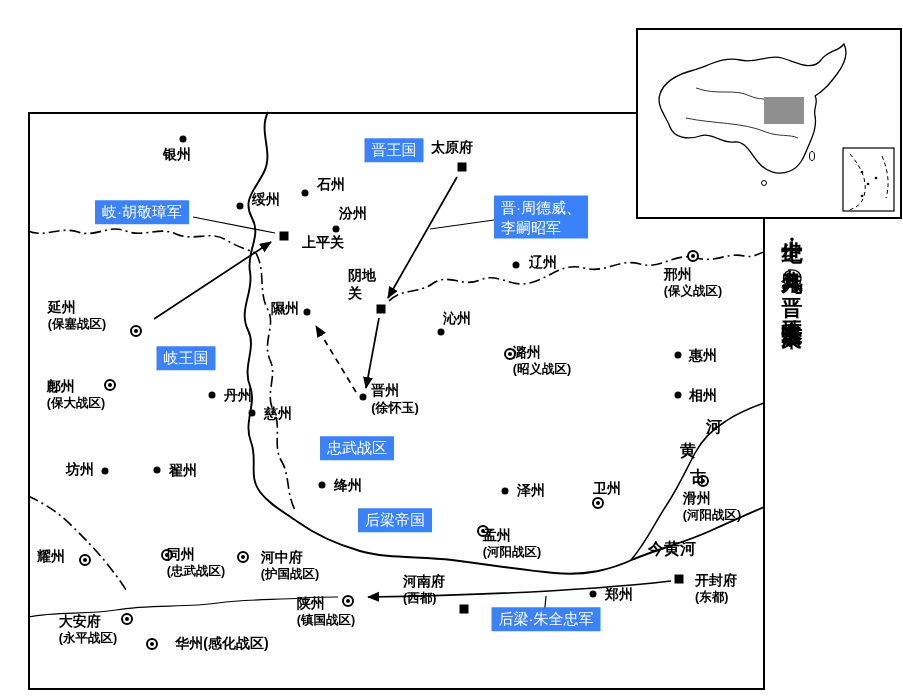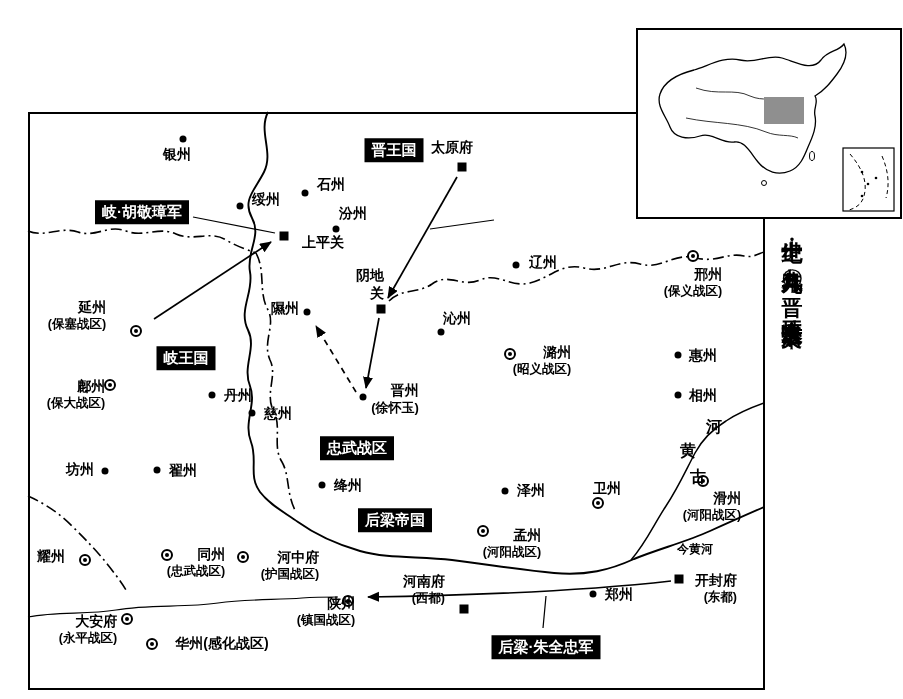--- a/index.html
+++ b/index.html
@@ -7,28 +7,28 @@
         font-family:"Liberation Sans",sans-serif;color:#000;}
   .frame{position:absolute;left:28px;top:112px;width:733px;height:574px;border:2px solid #000;}
   svg.lines{position:absolute;left:0;top:0;pointer-events:none;}
   .sym{position:absolute;transform:translate(-50%,-50%);z-index:4;}
   .sym[data-symbol="dot"]{width:7px;height:7px;background:#000;border-radius:50%;}
   .sym[data-symbol="double"]{width:12px;height:12px;border:2px solid #000;border-radius:50%;background:#fff;box-sizing:border-box;}
   .sym[data-symbol="double"]::after{content:"";position:absolute;left:50%;top:50%;transform:translate(-50%,-50%);
         width:4px;height:4px;background:#000;border-radius:50%;}
   .sym[data-symbol="square"]{width:9px;height:9px;background:#000;}
   .clabel{position:absolute;transform:translate(-50%,-50%);font-size:14px;font-weight:700;
-        white-space:nowrap;text-align:right;line-height:1.25;z-index:5;}
+        white-space:nowrap;text-align:left;line-height:1.25;z-index:5;}
   .clabel .dist{display:block;font-size:12.5px;font-weight:700;}
   .clabel .note{display:block;font-size:13px;font-weight:800;}
   .wrap2{white-space:normal;width:36px;word-break:break-all;}
-  .tag{position:absolute;transform:translate(-50%,-50%);background:#000000;color:#fff;
-        font-size:15px;font-weight:700;padding:2px 7px;white-space:nowrap;line-height:1.3;z-index:6;text-align:left;}
+  .tag{position:absolute;transform:translate(-50%,-50%);background:#3b82f6;color:#fff;
+        font-size:15px;font-weight:400;padding:2px 7px;white-space:nowrap;line-height:1.3;z-index:6;text-align:left;}
   .rchar{position:absolute;transform:translate(-50%,-50%);font-size:16px;font-weight:800;z-index:5;}
-  .rlabel{position:absolute;transform:translate(-50%,-50%);font-size:12px;font-weight:800;white-space:nowrap;z-index:5;margin-left:23px;}
+  .rlabel{position:absolute;transform:translate(-50%,-50%);font-size:16px;font-weight:800;white-space:nowrap;z-index:5;}
   .inset{position:absolute;left:636px;top:28px;width:262px;height:187px;background:#fff;
         border:2px solid #000;z-index:10;}
   .vtitle{position:absolute;left:760px;top:224px;width:46px;height:470px;
         writing-mode:vertical-rl;text-orientation:upright;
         font-family:"Liberation Serif",serif;font-size:21px;font-weight:700;letter-spacing:1px;z-index:5;}
 </style>
 </head>
 <body>
 
 <div class="page">
@@ -72,22 +72,26 @@
     <path fill="none" stroke="#000" stroke-width="1.2" d="M 193 217 L 275 233"></path>
     <path fill="none" stroke="#000" stroke-width="1.2" d="M 494 220 L 430 229"></path>
     <path fill="none" stroke="#000" stroke-width="1.2" d="M 543 628 L 546 596"></path>
   </svg>
 
   <div class="tag" style="left:394px;top:150px">晋王国</div>
   <div class="tag" style="left:186px;top:358px">岐王国</div>
   <div class="tag" style="left:395px;top:520px">后梁帝国</div>
 
   <div class="tag" style="left:142px;top:212px">岐·胡敬璋军</div>
+  <div class="tag" style="left:541px;top:217px">
+    <div>晋·周德威、</div>
+    <div>李嗣昭军</div>
+  </div>
   <div class="tag" style="left:357px;top:448px">忠武战区</div>
-  <div class="tag" style="left:546px;top:647px">后梁·朱全忠军</div>
+  <div class="tag" style="left:546px;top:619px">后梁·朱全忠军</div>
 
   <div class="rlabel" style="left:672px;top:549px">今黄河</div>
   <div class="rchar" style="left:714px;top:427px">河</div>
   <div class="rchar" style="left:688px;top:451px">黄</div>
   <div class="rchar" style="left:698px;top:477px">古</div>
 
   <span class="sym" style="left:183px;top:139px" data-symbol="dot"></span>
   <div class="clabel" style="left:177px;top:155px">银州</div>
 
   <span class="sym" style="left:305px;top:193px" data-symbol="dot"></span>

